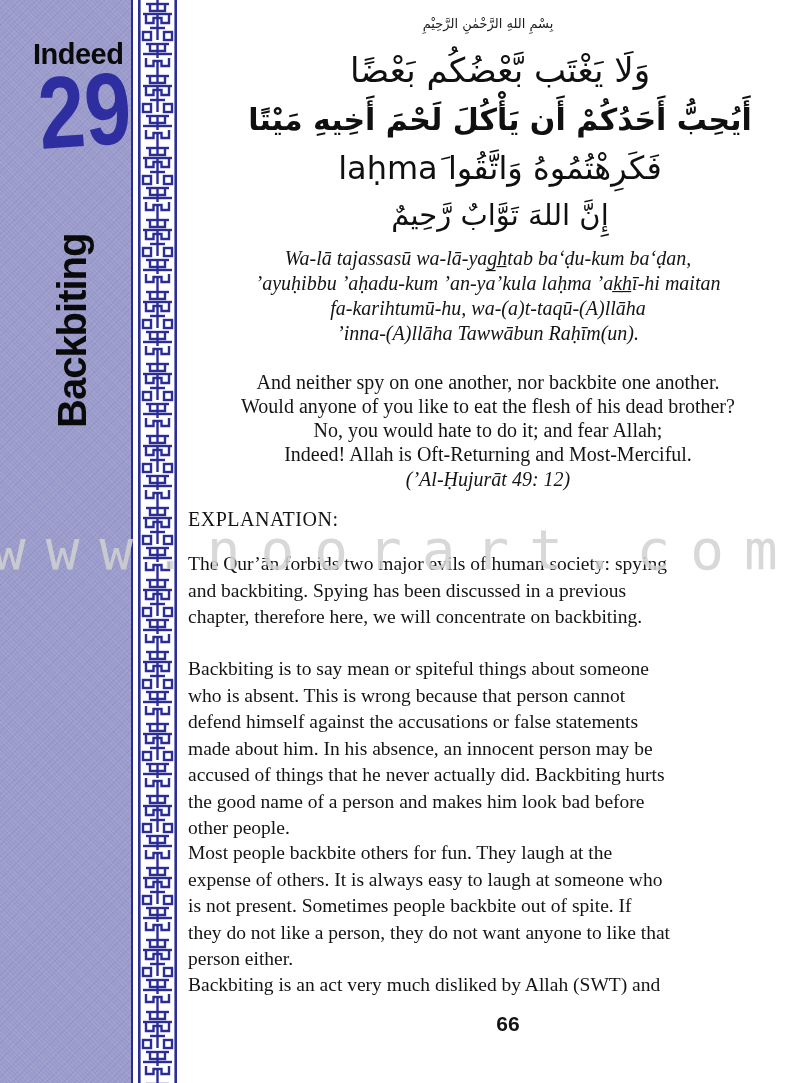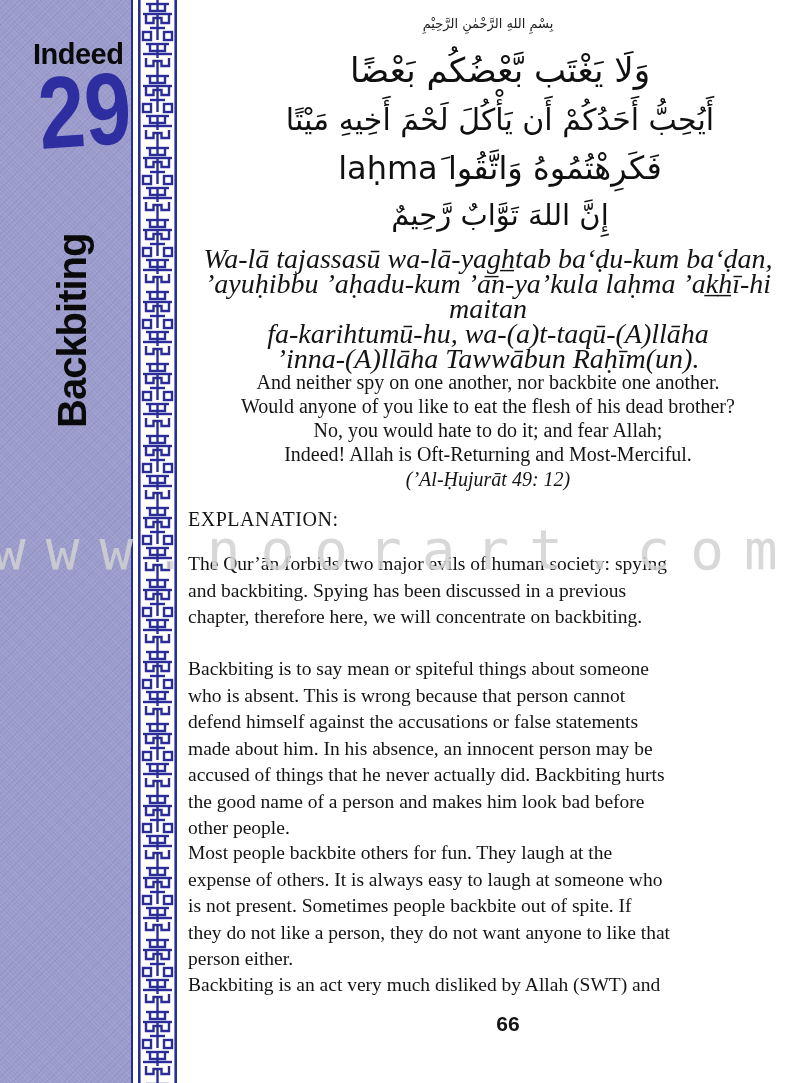--- a/index.html
+++ b/index.html
@@ -68,26 +68,26 @@
     position:absolute;left:0;top:16px;width:100%;
     text-align:center;font-family:"DejaVu Sans", sans-serif;
     font-size:13px;color:#1a1a1a;direction:rtl;
   }
   .arabic-block{
     position:absolute;left:24px;top:44px;width:600px;
     text-align:center;direction:rtl;
     font-family:"DejaVu Sans", sans-serif;color:#101010;
   }
   .arabic-l1{font-size:34px;line-height:52px;}
-  .arabic-l2{font-size:30px;line-height:48px;}
+  .arabic-l2{font-size:30px;line-height:48px;font-weight:bold;}
   .arabic-l3{font-size:32px;line-height:48px;}
   .arabic-l4{font-size:29px;line-height:46px;}
   .translit-block{
     position:absolute;left:0;top:246px;width:100%;
-    text-align:center;font-style:italic;font-size:28px;line-height:25px;
+    text-align:center;font-style:italic;font-size:20px;line-height:25px;
   }
   .translation-block{
     position:absolute;left:0;top:370px;width:100%;
     text-align:center;font-size:20px;line-height:24px;
   }
   .translation-ref{font-style:italic;margin-top:1px;}
   .explanation-heading{
     position:absolute;left:12px;top:508px;
     font-size:20px;letter-spacing:.5px;
   }

